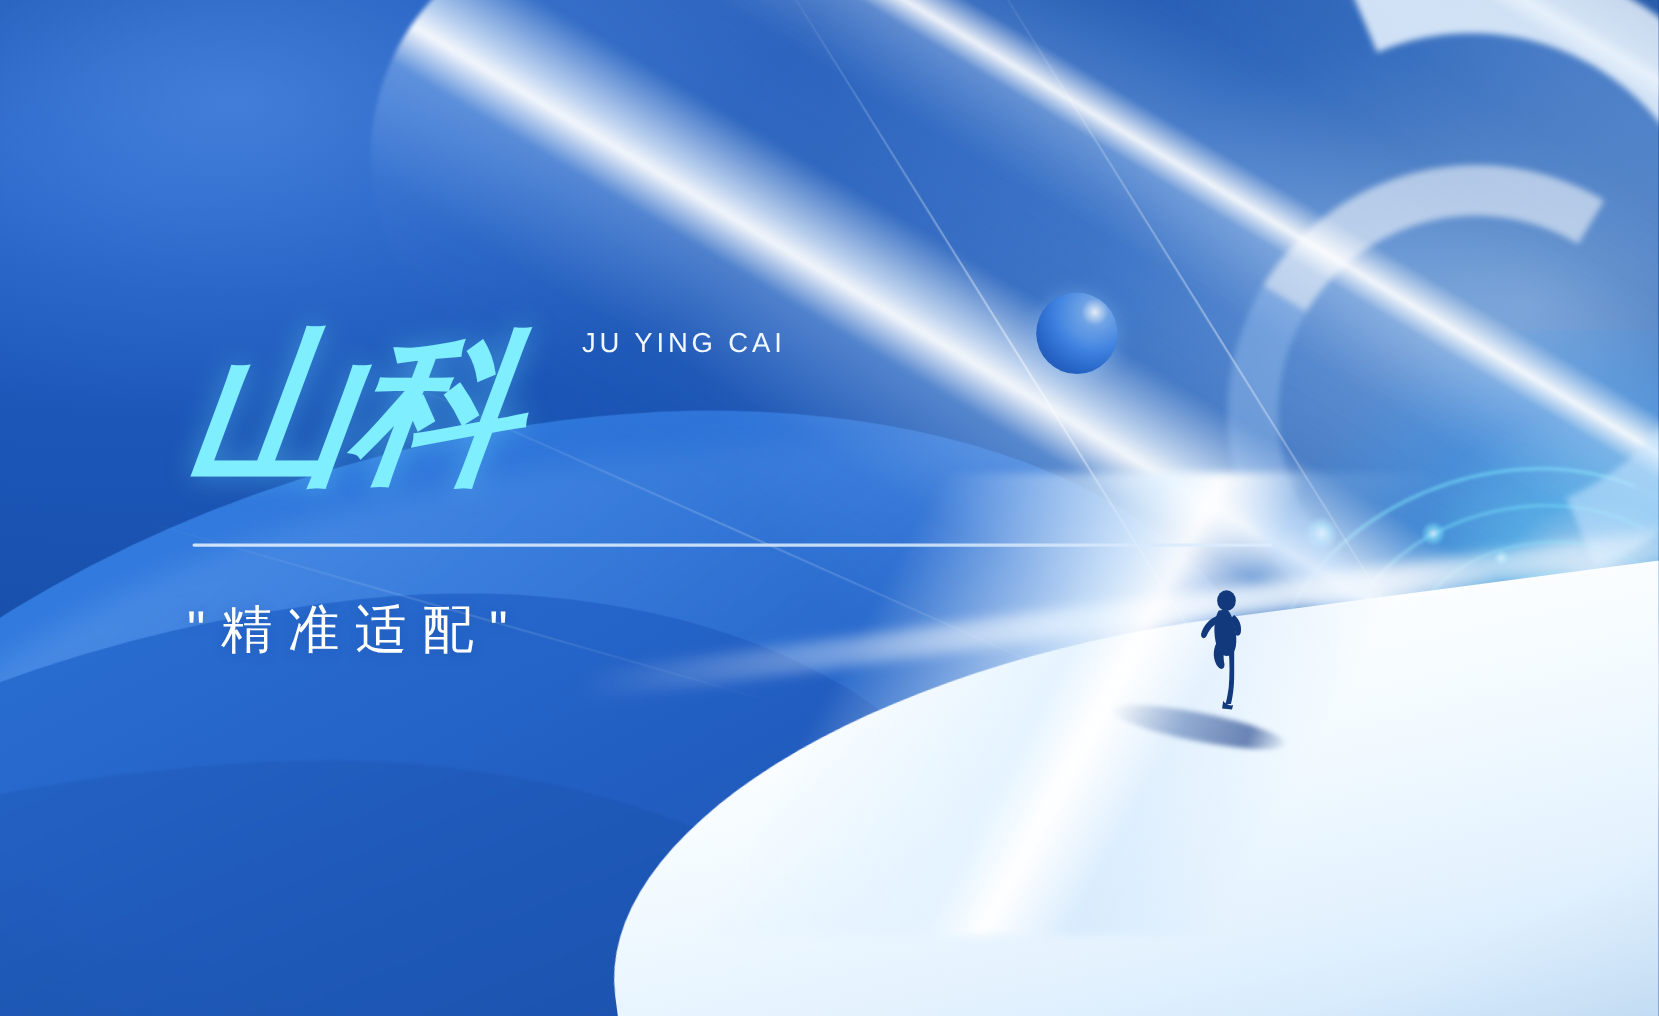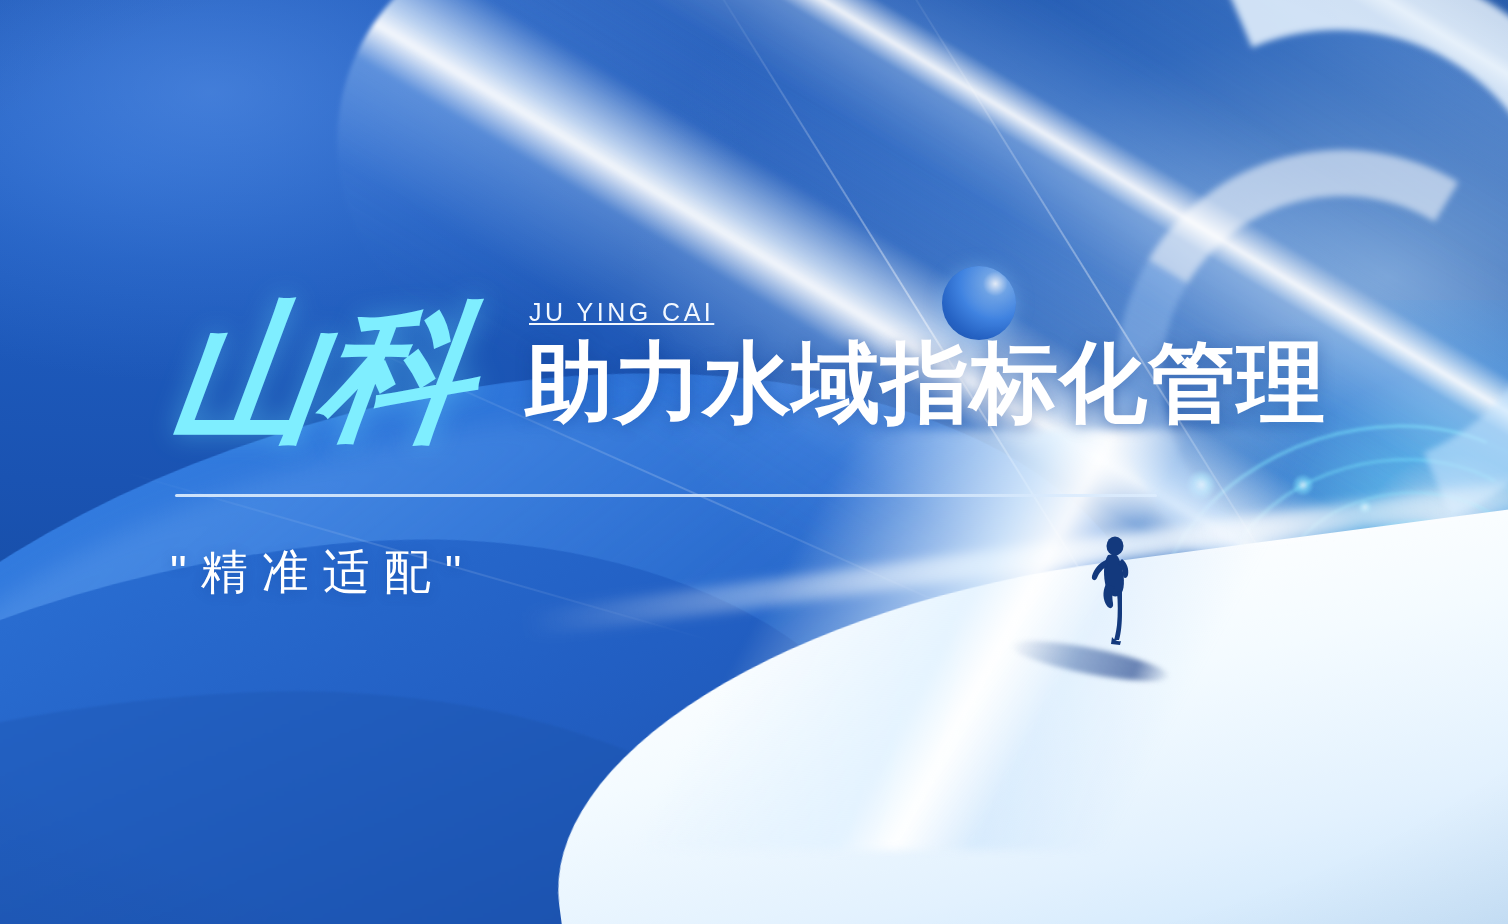--- a/index.html
+++ b/index.html
@@ -260,21 +260,20 @@
     width:860px;
   }
   .brand-pinyin{
     font-size:25px;
     letter-spacing:3.5px;
     color:#f2f8ff;
     font-weight:normal;
     line-height:1;
     margin:0 0 14px 4px;
     white-space:nowrap;
-    text-decoration:underline;
   }
   .headline{
     font-size:88px;
     line-height:1;
     font-weight:bold;
     color:#ffffff;
     letter-spacing:1px;
     white-space:nowrap;
     text-shadow:0 2px 16px rgba(18,60,140,.35);
   }
@@ -368,21 +367,20 @@
   <div class="layer vignette"></div>
 
   <div class="content">
 
     <div class="brand-row">
       <span class="brand-cn">山科</span>
     </div>
 
     <div class="title-block">
       <div class="brand-pinyin">JU YING CAI</div>
-      <div class="headline">助力水域指标化管理</div>
     </div>
 
     <div class="divider"></div>
 
     <div class="tagline">"精准适配"</div>
 
   </div>
 </div>
 
 </body></html>

